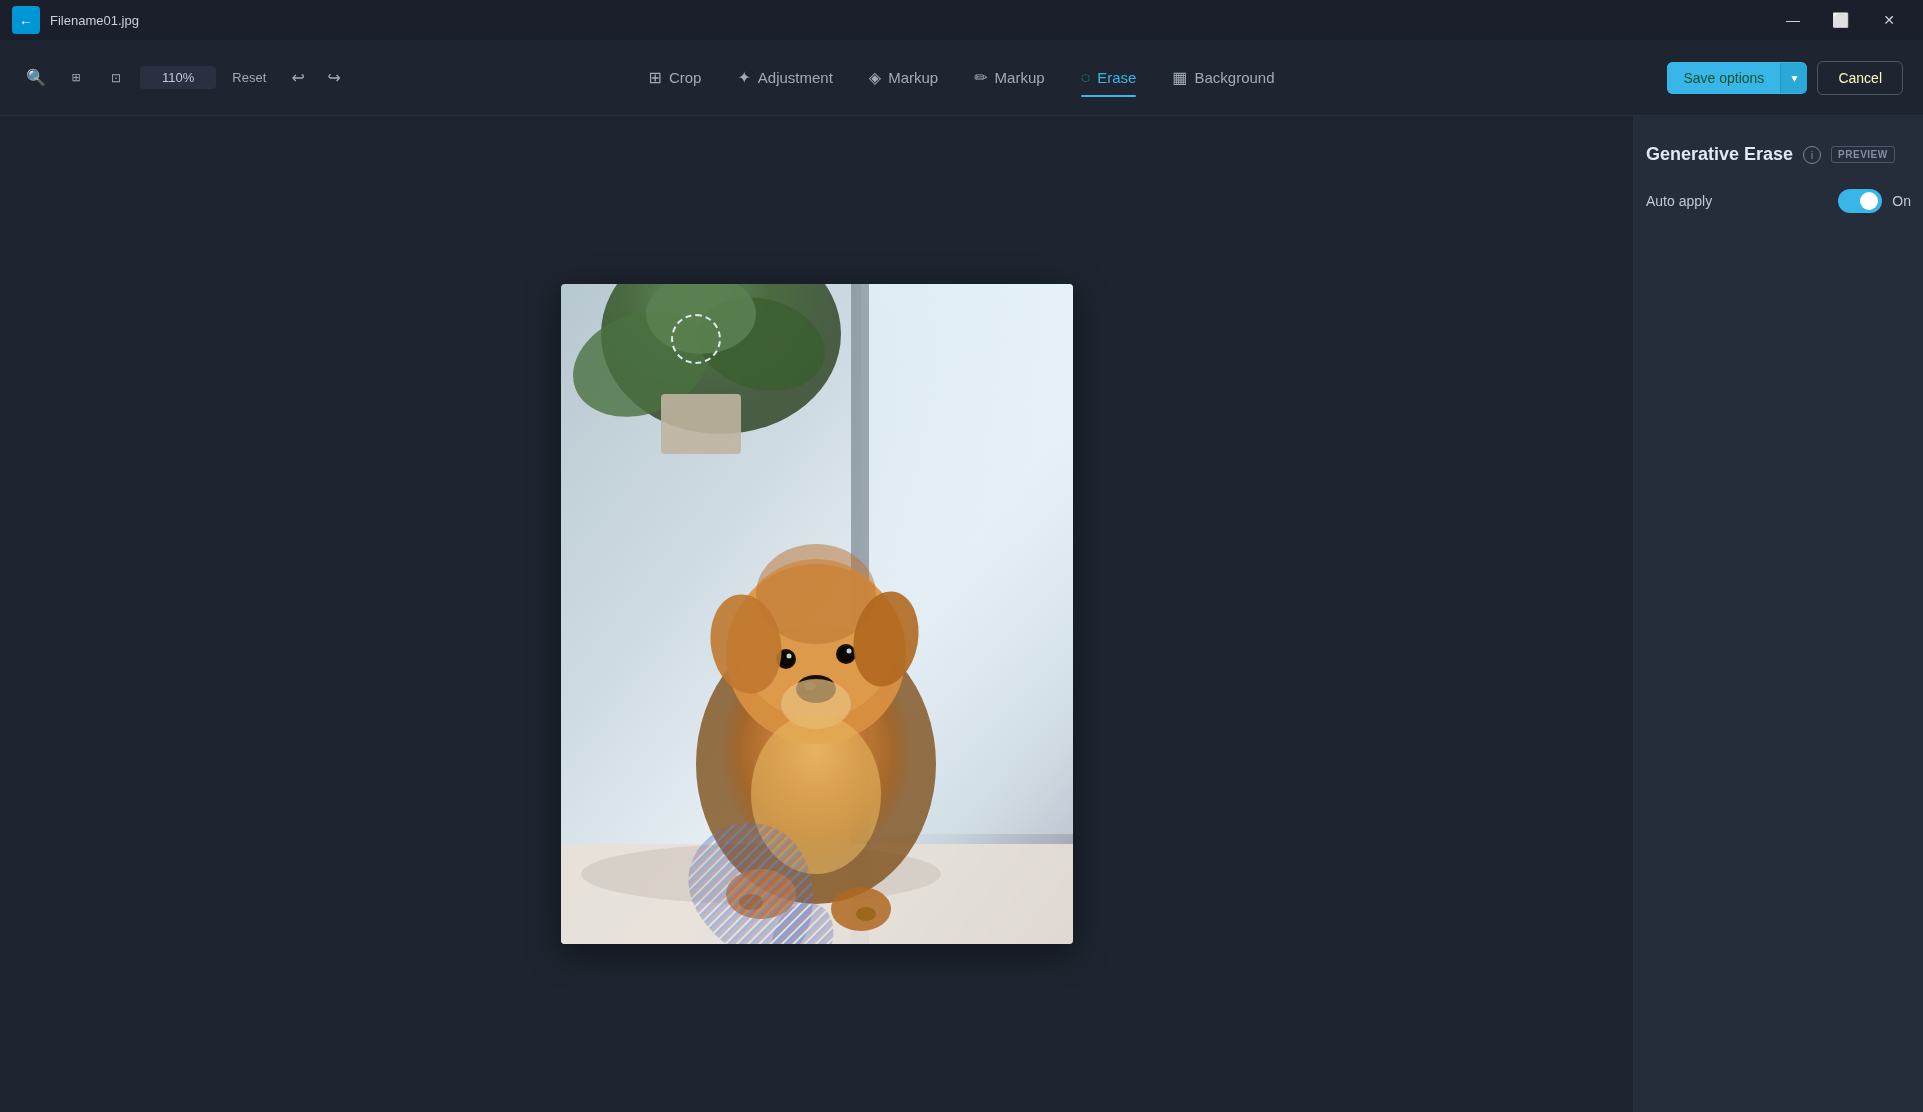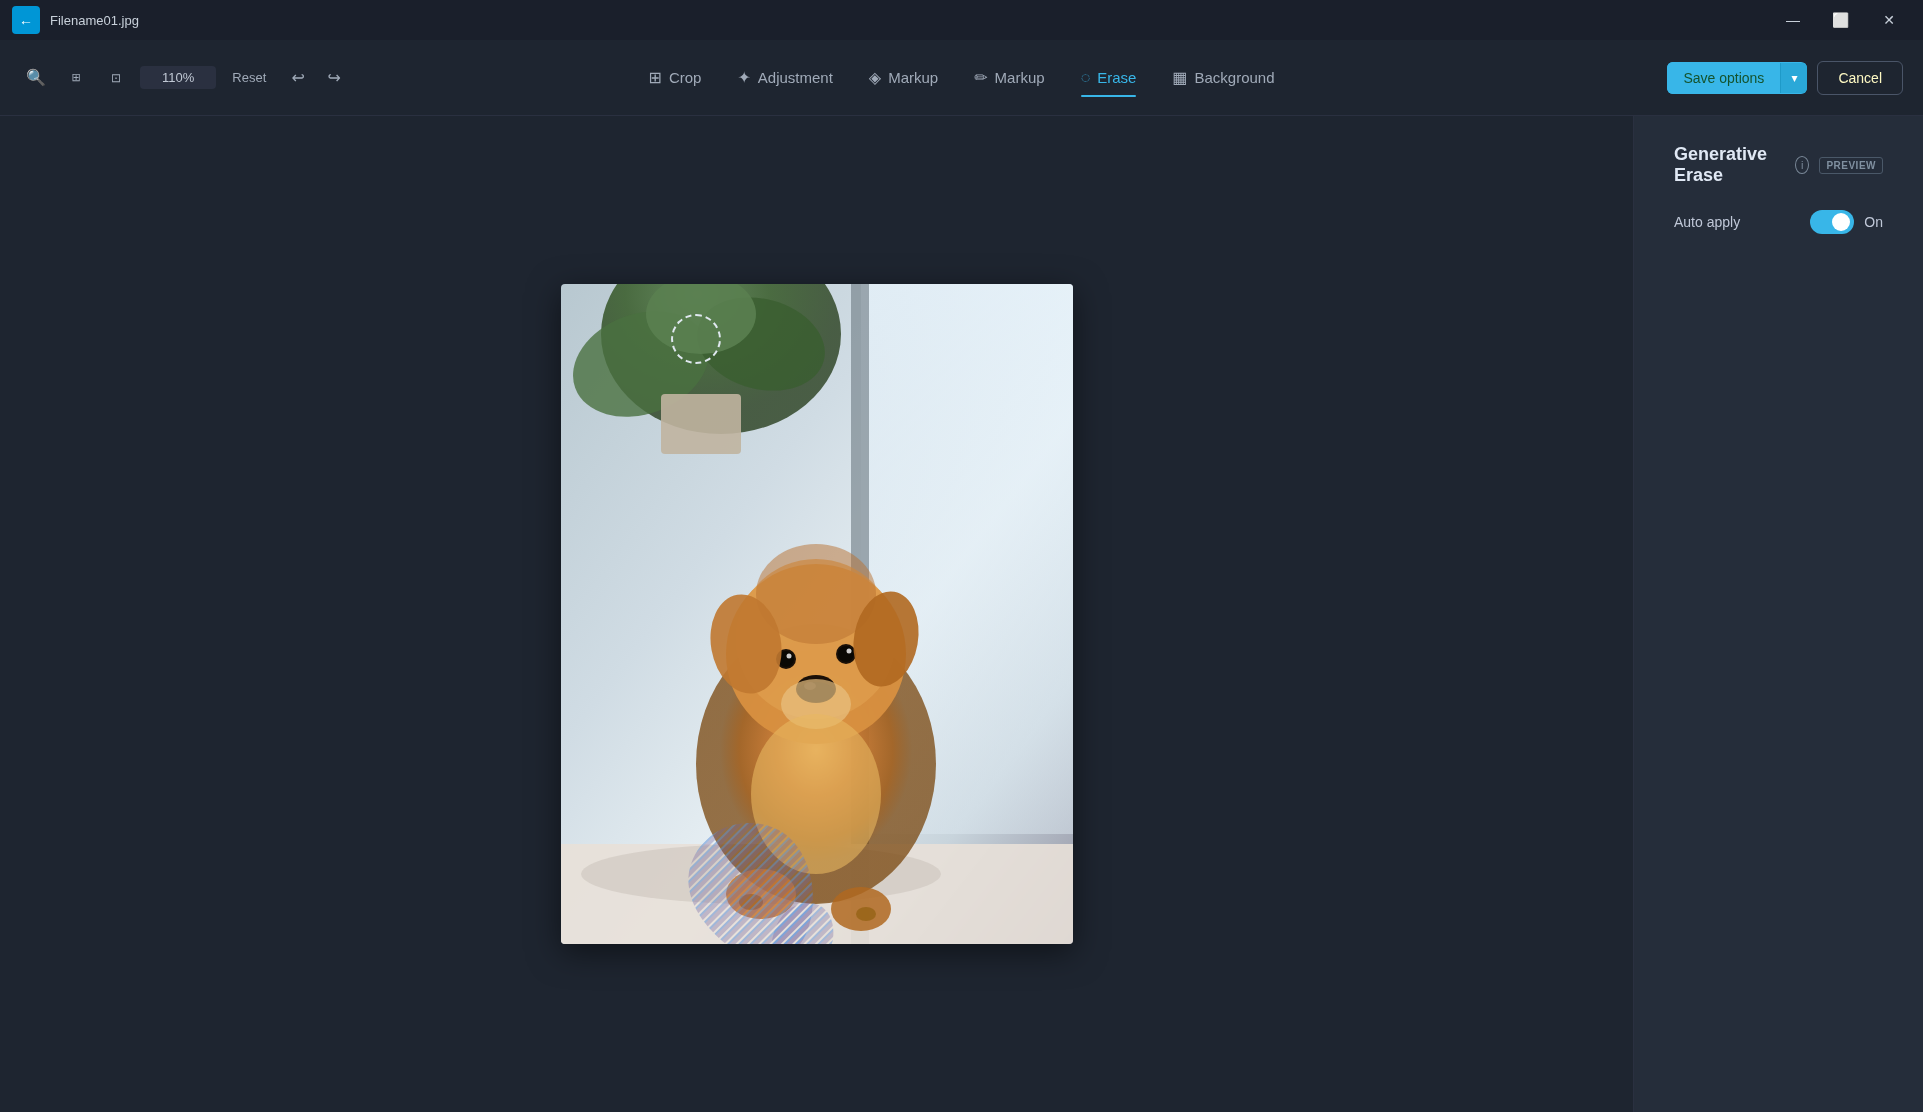--- a/index.html
+++ b/index.html
@@ -227,21 +227,21 @@
       border: 2px dashed #e0e8f0;
       border-radius: 50%;
       background: transparent;
     }
 
     
     .right-panel {
       width: 290px;
       background: #252d3a;
       border-left: 1px solid #2a3040;
-      padding: 28px 40px;
+      padding: 28px 12px;
       display: flex;
       flex-direction: column;
       gap: 24px;
     }
 
     .panel-header {
       display: flex;
       align-items: center;
       gap: 10px;
     }

